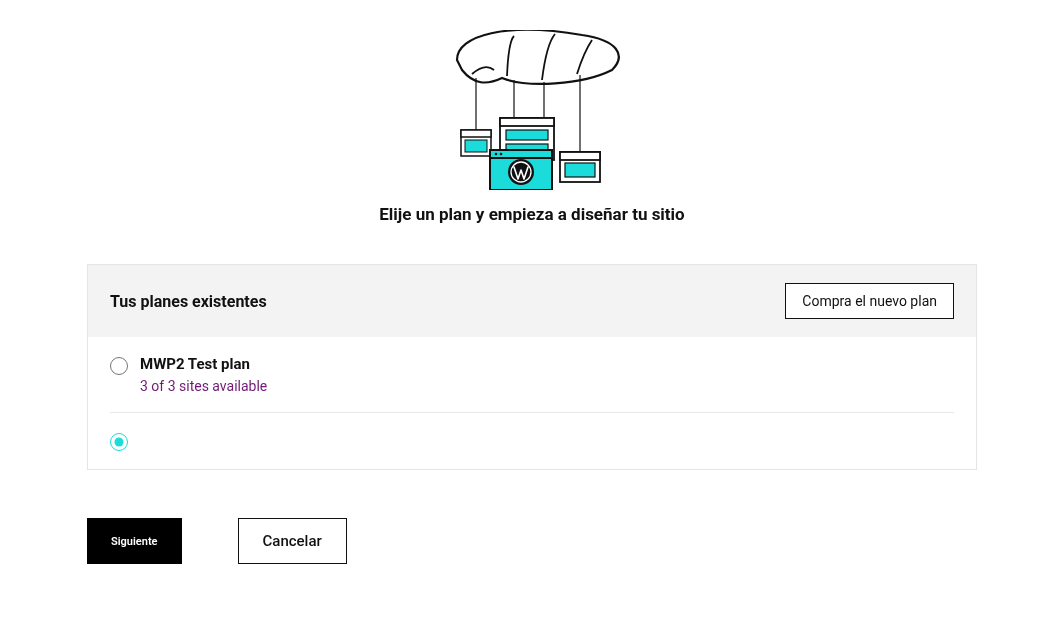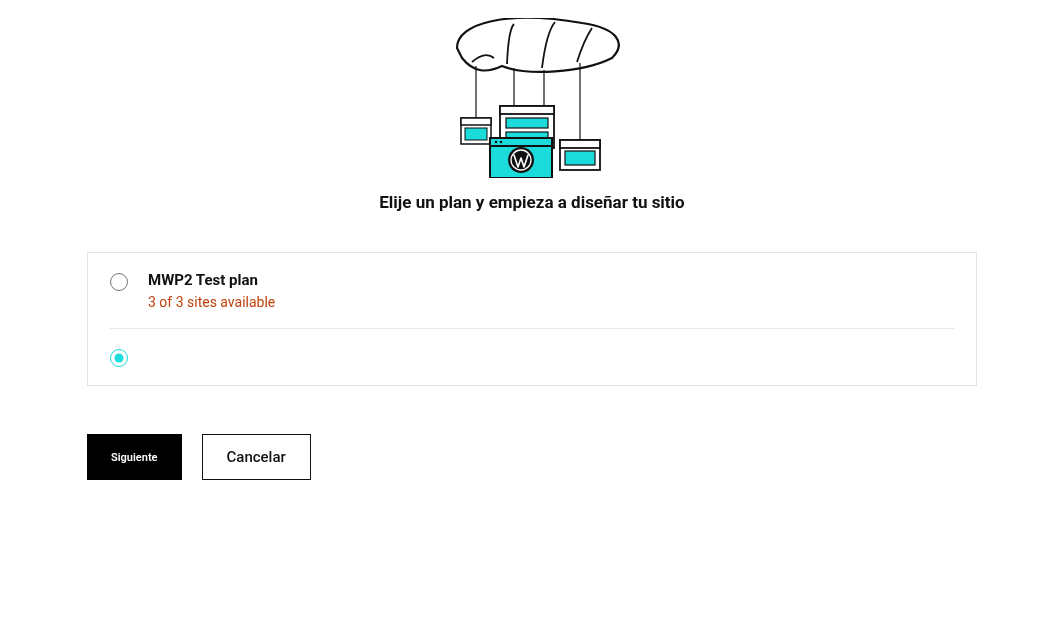--- a/index.html
+++ b/index.html
@@ -10,21 +10,21 @@
     body {
       font-family: -apple-system, BlinkMacSystemFont, "Segoe UI", Roboto, Helvetica, Arial, sans-serif;
       background: #ffffff;
       width: 1064px;
       height: 625px;
       position: relative;
     }
     .container {
       width: 890px;
       margin: 0 auto;
-      padding-top: 18px;
+      padding-top: 30px;
     }
     .hero {
       text-align: center;
     }
     .hero-illustration {
       display: inline-block;
       width: 200px;
       height: 160px;
     }
     .hero-title {
@@ -59,21 +59,21 @@
       cursor: pointer;
       font-family: inherit;
     }
     .plan-list {
       padding: 0 22px;
     }
     .plan-item {
       display: flex;
       align-items: flex-start;
       padding: 18px 0;
-      gap: 20px;
+      gap: 12px;
       cursor: pointer;
     }
     .plan-item + .plan-item {
       border-top: 1px solid #e8e8e8;
     }
     .radio {
       width: 18px;
       height: 18px;
       border-radius: 50%;
       border: 1.5px solid #767676;
@@ -100,21 +100,21 @@
       flex: 1;
     }
     .plan-name {
       font-size: 15px;
       font-weight: 700;
       color: #111;
       margin-bottom: 5px;
     }
     .plan-sub {
       font-size: 14px;
-      color: #c2410c;
+      color: #701a75;
     }
     .actions {
       margin-top: 48px;
       display: flex;
       gap: 20px;
     }
     .btn-primary {
       background: #000;
       color: #fff;
       border: none;
@@ -126,20 +126,21 @@
     }
     .btn-secondary {
       background: #fff;
       color: #111;
       border: 1px solid #111;
       padding: 13px 24px;
       font-size: 15px;
       font-weight: 500;
       cursor: pointer;
       font-family: inherit;
+      margin-left: 36px;
     }
   </style>
 </head>
 <body>
 
 <div class="container">
 
   <div class="hero">
     <div class="hero-illustration">
       <svg viewBox="0 0 200 160" width="200" height="160">
@@ -185,20 +186,24 @@
 
           <circle cx="89" cy="142" r="10" fill="none" stroke="#fff" stroke-width="1.3"></circle>
           <path d="M 82 137 L 86 149 L 89 140 L 92 149 L 96 137" fill="none" stroke="#fff" stroke-width="1.6" stroke-linejoin="round" stroke-linecap="round"></path>
         </g>
       </svg>
     </div>
     <h1 class="hero-title">Elije un plan y empieza a diseñar tu sitio</h1>
   </div>
 
   <div class="plans-panel">
+    <div class="plans-header">
+      <div class="plans-header-title">Tus planes existentes</div>
+      <button class="buy-plan-btn">Compra el nuevo plan</button>
+    </div>
     <div class="plan-list">
 
       <div class="plan-item">
         <div class="radio"></div>
         <div class="plan-info">
           <div class="plan-name">MWP2 Test plan</div>
           <div class="plan-sub">3 of 3 sites available</div>
         </div>
       </div>
 

